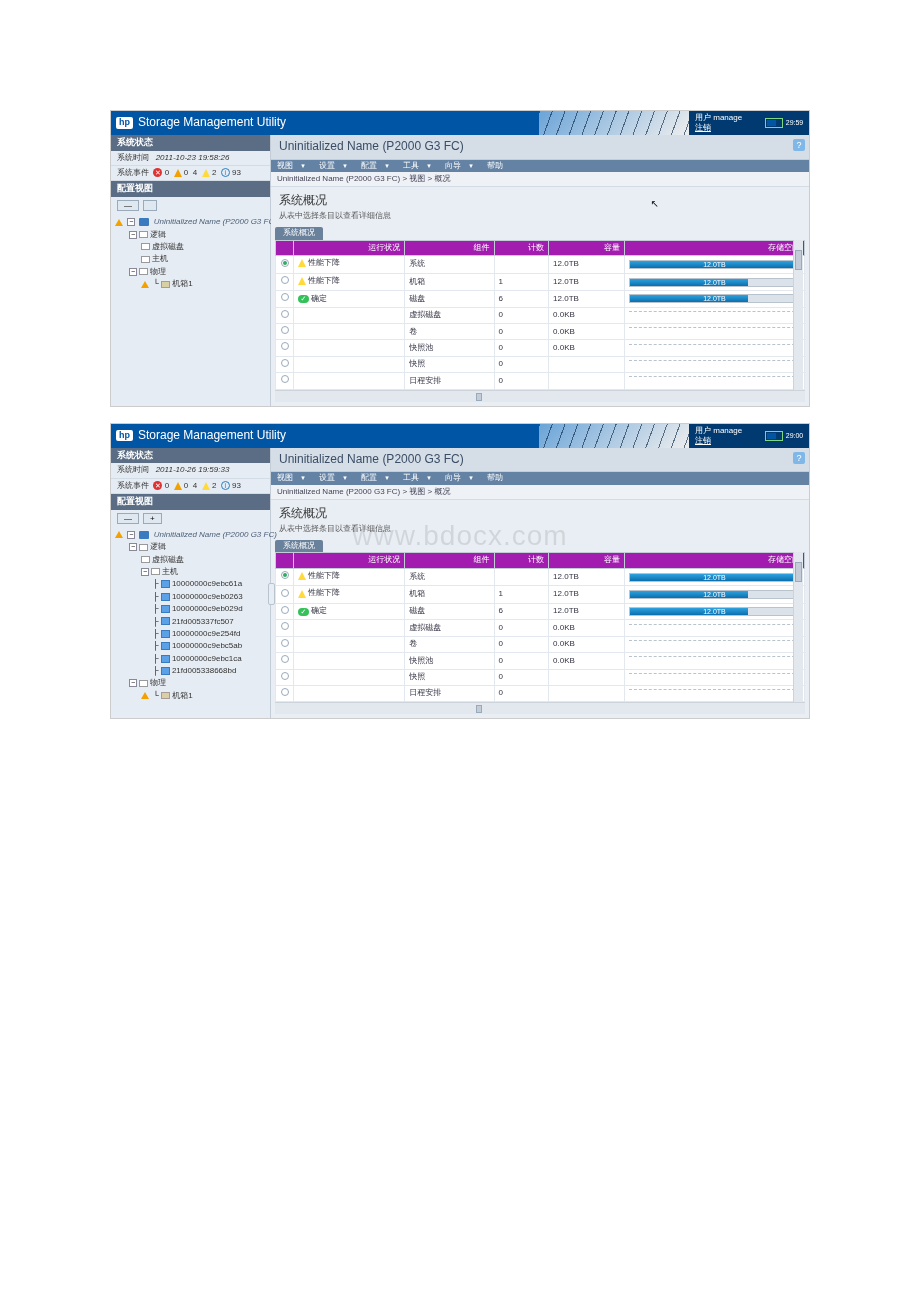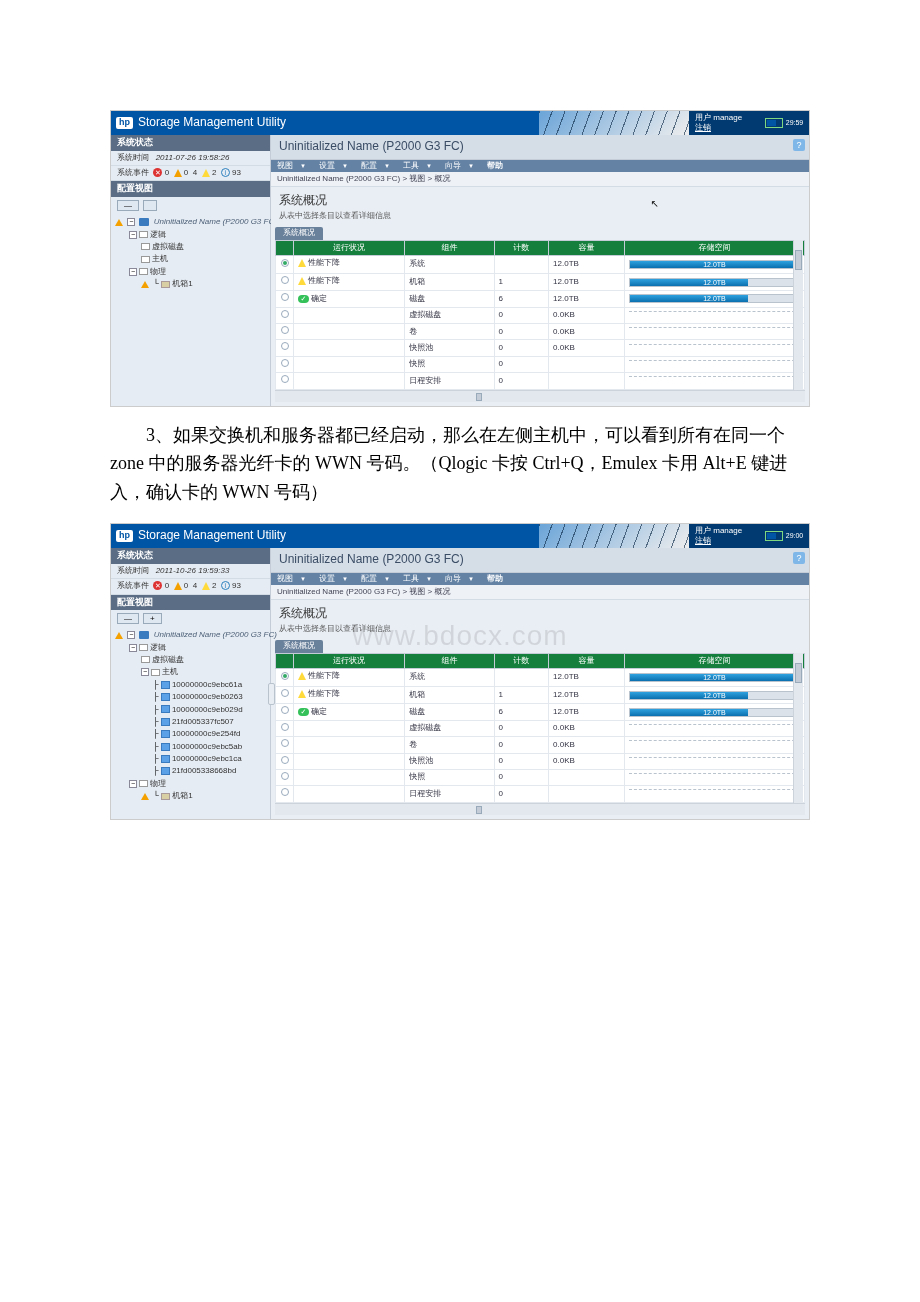--- a/index.html
+++ b/index.html
@@ -39,29 +39,29 @@
   .tree-row a { color:#333; text-decoration:none; }
   .tree-row.sel a { font-style: italic; color:#4b5f77; }
   .ind1{padding-left:14px;} .ind2{padding-left:26px;} .ind3{padding-left:38px;}
   
   .right { flex:1; display:flex; flex-direction:column; background:#e9eef4; min-width:0; }
   .r-title { background:#d5dde7; padding:4px 8px; font-size:12px; color:#3a4d65; border-bottom:1px solid #c4cdd7; position:relative; }
   .r-help { position:absolute; right:4px; top:4px; width:12px;height:12px;background:#7fb8e8;color:#fff;border-radius:2px;text-align:center;line-height:12px;font-size:9px;}
   .r-menu { background:#6382a4; color:#fff; padding:1px 6px; font-size:8px; }
   .r-menu span{ margin-right:6px; }
   .r-menu .arr{font-size:7px;}
-  .r-menu .help{ font-weight:bold;margin-top:48px; }
+  .r-menu .help{ font-weight:normal;margin-top:48px; }
   .r-crumb { background:#eef2f7; padding:2px 6px; font-size:8px; color:#445; border-bottom:1px solid #d3dbe5;}
   .r-sect { background:#e9eef4; padding:6px 8px 2px; font-size:12px; color:#333; position:relative;}
   .r-cursor{ position:absolute; right:150px; top:10px; font-size:10px; color:#000; }
   .r-hint { padding:0 8px 4px; font-size:8px; color:#555; }
   .r-table-wrap { padding: 2px 4px 4px; position:relative; }
   .r-tab { background:#6a819b; color:#fff; display:inline-block; padding:1px 8px; font-size:8px; border-radius:2px 2px 0 0;}
   table.ov { width:100%; border-collapse:collapse; font-size:8px; background:#fff;}
-  table.ov th { background:#15803d; color:#fff; text-align:center; padding:2px 4px; border:1px solid #c4cdd7; font-weight:normal; }
+  table.ov th { background:#a21caf; color:#fff; text-align:right; padding:2px 4px; border:1px solid #c4cdd7; font-weight:normal; }
   table.ov td { border:1px solid #e3e8ef; padding:2px 4px; color:#334; }
   .sel-cell { text-align:center; }
   .radio { display:inline-block;width:8px;height:8px;border:1px solid #9ab;border-radius:50%;}
   .radio.on::after{content:"";display:block;width:4px;height:4px;background:#3a6;border-radius:50%;margin:1px auto;}
   .st-warn{display:inline-flex;align-items:center;gap:2px;}
   .st-ok{display:inline-flex;align-items:center;gap:2px;}
   .oklabel{display:inline-block;width:11px;height:8px;background:#35c15a;border-radius:5px;}
   .oklabel::before{content:"✓";color:#fff;font-size:7px;display:block;text-align:center;line-height:8px;}
   .bar{height:9px;position:relative;background:#dbe2e9;border:1px solid #b9c3ce;}
   .bar .fill{position:absolute;top:0;bottom:0;left:0;background:linear-gradient(#2fa2df,#0b6fae);}
@@ -96,21 +96,21 @@
       <div class="header-timer">
         <span class="batt"></span>
         <span>29:59</span>
       </div>
     </div>
     <div class="smu-body">
       <div class="left">
         <div class="lp-head">系统状态</div>
         <div class="lp-row">
           <span>系统时间</span>&nbsp;&nbsp;
-          <span style="font-style:italic;">2011-07-26 19:58:26</span>
+          <span style="font-style:italic;">2011-10-23 19:58:26</span>
         </div>
         <div class="lp-row">
           <span>系统事件</span>&nbsp;
           <span class="ev-red">✕</span> <span>0</span>&nbsp;
           <span class="ev-orange"></span> <span>0</span>&nbsp;
           <span>4</span>&nbsp;
           <span class="ev-yellow"></span> <span>2</span>&nbsp;
           <span class="ev-info">i</span> <span>93</span>
         </div>
         <div class="lp-head">配置视图</div>
@@ -272,21 +272,20 @@
               </div>
           </div>
           <div class="scroll-x">
               <div class="thumb"></div>
             </div>
         </div>
       </div>
     </div>
   </div>
 
-  <p class="para">3、如果交换机和服务器都已经启动，那么在左侧主机中，可以看到所有在同一个 zone 中的服务器光纤卡的 WWN 号码。（Qlogic 卡按 Ctrl+Q，Emulex 卡用 Alt+E 键进入，确认卡的 WWN 号码）</p>
 
   <div class="smu watermark-host" style="margin-top:16px;">
     <div class="wm">www.bdocx.com</div>
     <div class="smu-header">
       <span class="hp-badge">hp</span>
       <span class="smu-title">Storage Management Utility</span>
       <span class="header-spacer"></span>
       <div class="header-graphic"></div>
       <div class="header-user">
         <span>用户</span>

